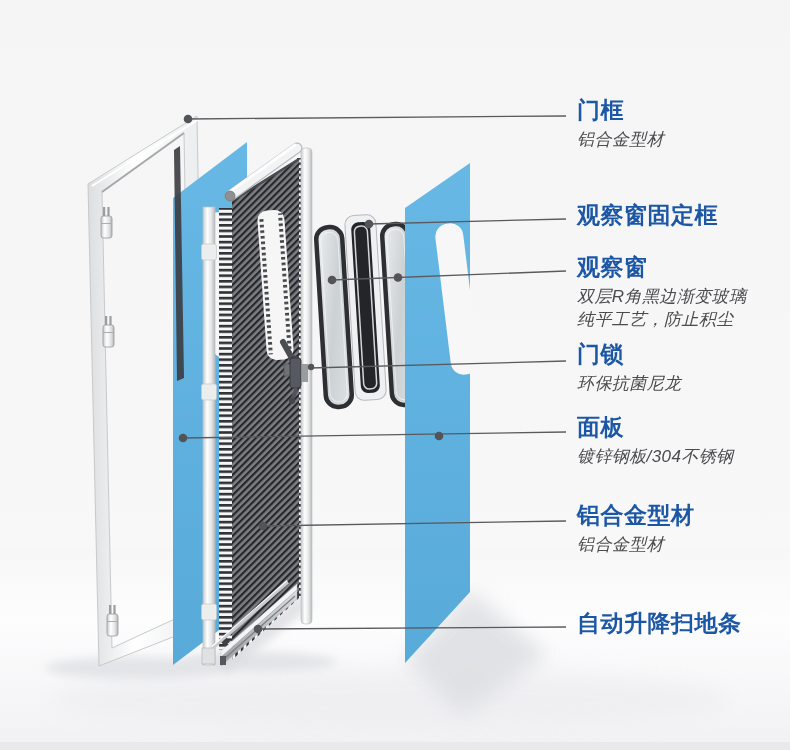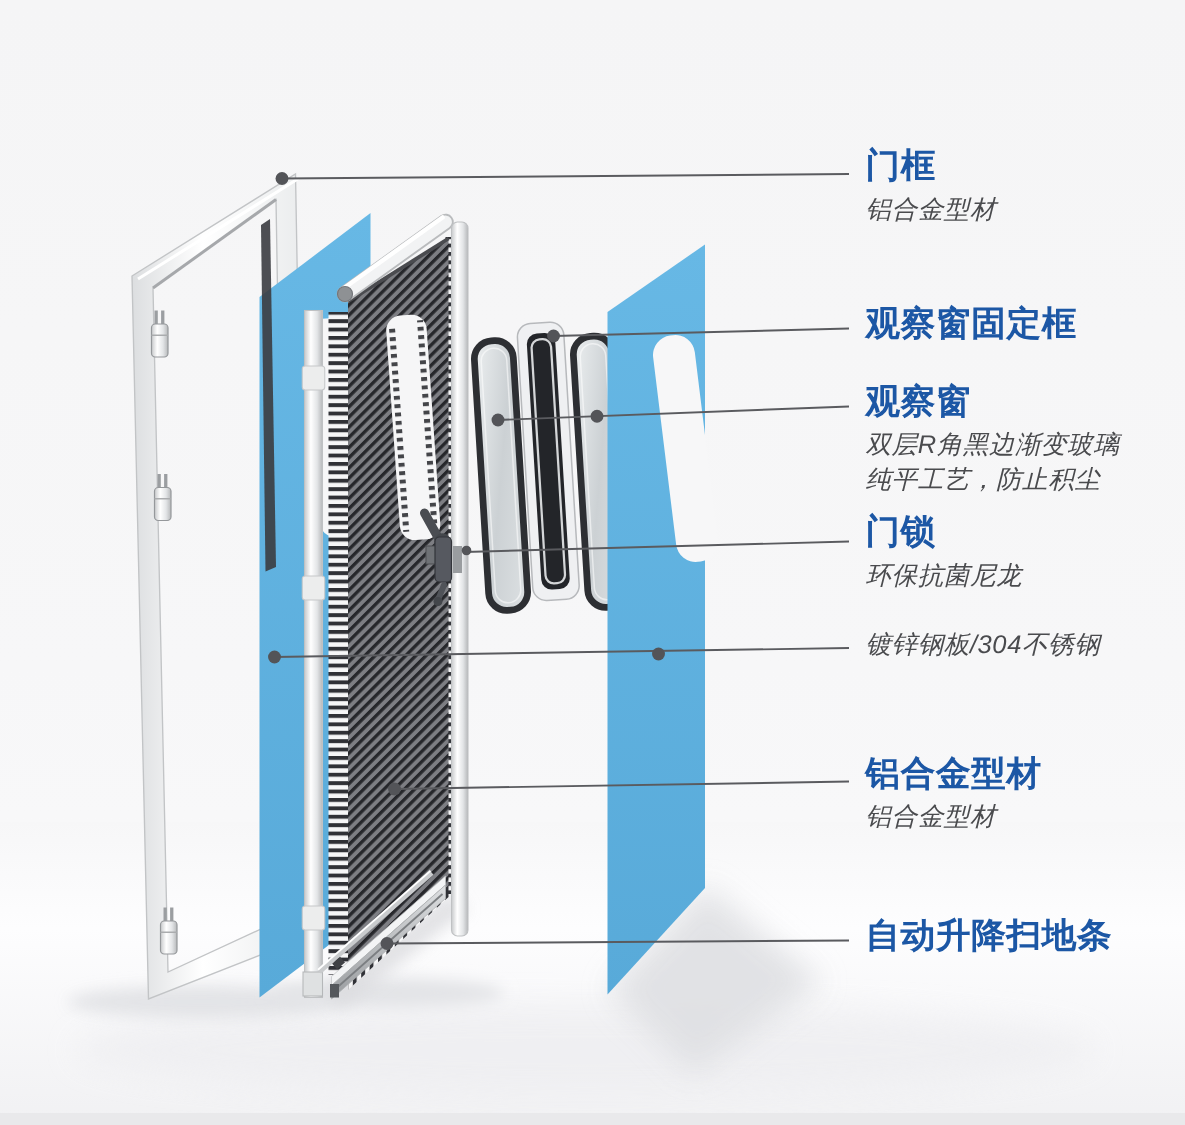--- a/index.html
+++ b/index.html
@@ -219,20 +219,21 @@
     <div class="d">双层R角黑边渐变玻璃</div>
     <div class="d">纯平工艺，防止积尘</div>
   </div>
 
   <div class="label" style="top:341px">
     <div class="t">门锁</div>
     <div class="d">环保抗菌尼龙</div>
   </div>
 
   <div class="label" style="top:414px">
+    <div class="t">面板</div>
     <div class="d">镀锌钢板/304不锈钢</div>
   </div>
 
   <div class="label" style="top:502px">
     <div class="t">铝合金型材</div>
     <div class="d">铝合金型材</div>
   </div>
 
   <div class="label" style="top:610px">
     <div class="t">自动升降扫地条</div>

